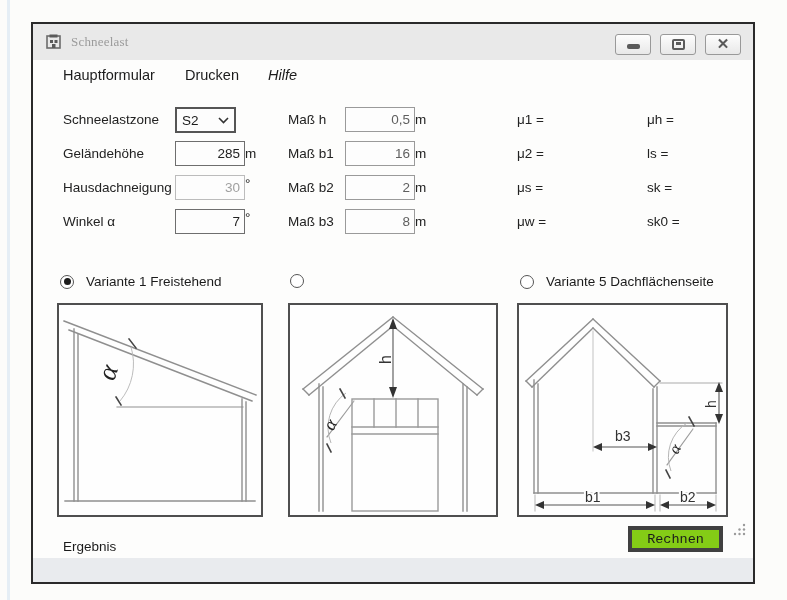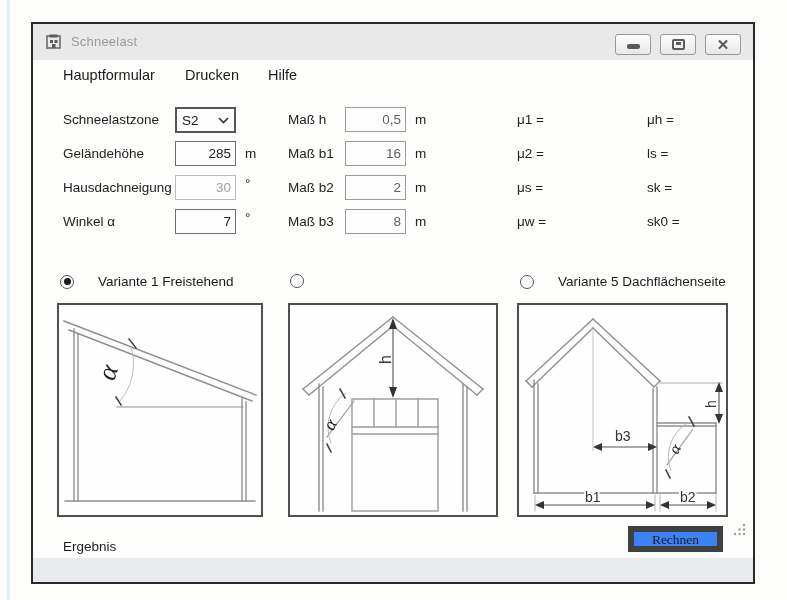--- a/index.html
+++ b/index.html
@@ -12,20 +12,21 @@
   }
   .scan-line { position:absolute; left:7px; top:0; width:3px; height:600px; background:#dce8f2; opacity:.7; }
 
   .window {
     position:absolute; left:31px; top:22px; width:724px; height:562px;
     border:2px solid #2a2a2a; background:#fdfdfc;
   }
   .titlebar {
     position:absolute; left:0; top:0; right:0; height:36px;
     background:#e9e9e9;
+    font-family:Liberation Serif, serif;
   }
   .app-icon { position:absolute; left:12px; top:9px; width:18px; height:18px; }
   .window-title {
     position:absolute; left:38px; top:10px;
     font-size:13px; color:#9b9b9b; letter-spacing:.2px;
   }
   .winbtn {
     position:absolute; top:10px; width:36px; height:21px;
     background:linear-gradient(#fdfdfd,#e8e8e8);
     border:1px solid #999; border-radius:3px;
@@ -37,62 +38,62 @@
   .winbtn.cls { left:672px; }
   .glyph-min { width:13px; height:5px; background:#5a5a5a; border-radius:2px; margin-top:4px; }
   .glyph-max { width:13px; height:11px; border:2px solid #5a5a5a; border-radius:2px; position:relative; }
   .glyph-max::after { content:""; position:absolute; left:2px; top:1px; width:5px; height:3px; background:#5a5a5a; }
   .glyph-cls { font-size:15px; font-weight:bold; color:#5a5a5a; line-height:1; }
 
   .menubar { position:absolute; top:36px; left:0; right:0; height:32px; background:#fdfdfc; }
   .menu-item { position:absolute; top:7px; font-size:14.5px; color:#1c1c1c; cursor:default; }
   .menu-item.m0 { left:30px; }
   .menu-item.m1 { left:152px; }
-  .menu-item.m2 { left:235px; }
+  .menu-item.m2 { left:235px;font-style:italic; }
 
   .field-label { position:absolute; font-size:13.5px; color:#222;text-align:right; }
   .unit { position:absolute; font-size:13.5px; color:#222; }
   .tbox {
-    position:absolute; width:61px; height:25px;
+    position:absolute; width:70px; height:25px;
     border:1px solid #6e6e6e; background:#fdfdfd;
     font-family:"Liberation Sans", sans-serif;
     font-size:13.5px; color:#222; text-align:right; padding:0 4px;
   }
   .tbox.muted { border-color:#9a9a9a; color:#5f5f5f; }
   .tbox.disabled { border-color:#bcbcbc; color:#a0a0a0; }
   .combo {
     position:absolute; width:61px; height:26px;
     border:2px solid #555; background:#fdfdfd;
     display:flex; align-items:center; justify-content:space-between;
     padding:0 5px; font-size:13.5px; color:#1b1b1b;
   }
 
-  .radio-group-item { position:absolute; top:250px; display:flex; align-items:center; gap:24px; }
+  .radio-group-item { position:absolute; top:250px; display:flex; align-items:center; gap:12px; }
   .radio-circle {
     width:14px; height:14px; border:1px solid #555; border-radius:50%;
     background:#fff; display:flex; align-items:center; justify-content:center; flex:0 0 auto;
   }
   .radio-circle .dot { width:7px; height:7px; border-radius:50%; background:transparent; }
   .radio-circle.checked .dot { background:#1b1b1b; }
   .radio-label { font-size:13.5px; color:#1b1b1b; white-space:nowrap; }
 
   .panel {
     position:absolute; top:279px; height:214px;
     border:2px solid #4f4f4f; background:#fefefe;
   }
   .panel.p1 { left:24px;  width:206px; }
   .panel.p2 { left:255px; width:210px; }
   .panel.p3 { left:484px; width:211px;text-align:right; }
   .panel svg { display:block; width:100%; height:100%; }
 
   .result-label { position:absolute; left:30px; top:515px; font-size:13.5px; color:#1b1b1b; }
   .calc-button {
     position:absolute; left:595px; top:502px; width:95px; height:26px;
-    background:#3b82f6; border:6px solid #404040;
-    font-family:Liberation Serif, serif; font-size:13.5px; color:#1b1b1b;
+    background:#84cc16; border:4px solid #404040;
+    font-family:Liberation Mono, monospace; font-size:13.5px; color:#1b1b1b;
   }
   .bottom-strip { position:absolute; left:0; right:0; bottom:0; height:24px; background:#e9ebee; }
   .resize-grip { position:absolute; right:6px; top:498px; width:14px; height:14px; }
 
   .diag-text { font-family:"Liberation Sans", sans-serif; fill:#333; }
   .alpha-text { font-family:"Liberation Serif", serif; font-style:italic; fill:#222; }
   line, path.house { stroke-linecap:square; }
 </style>
 </head>
 <body>

